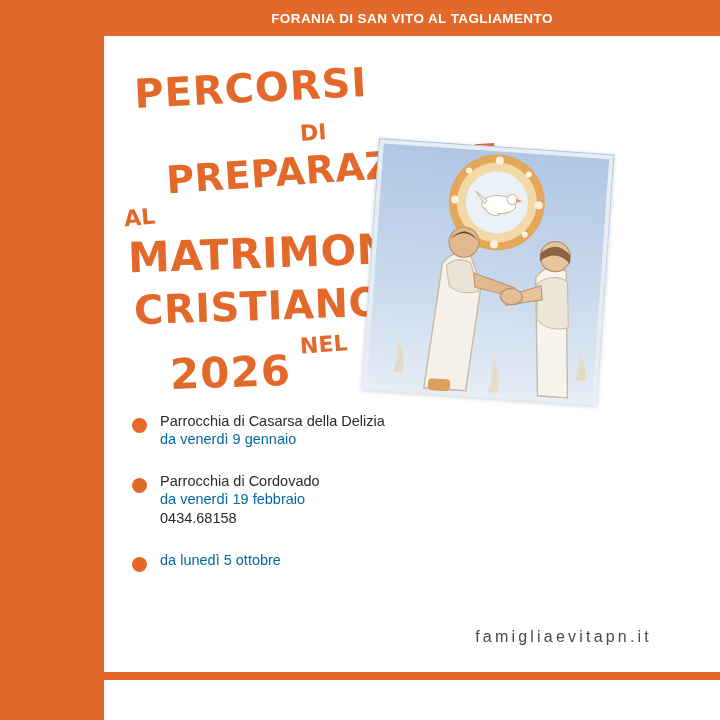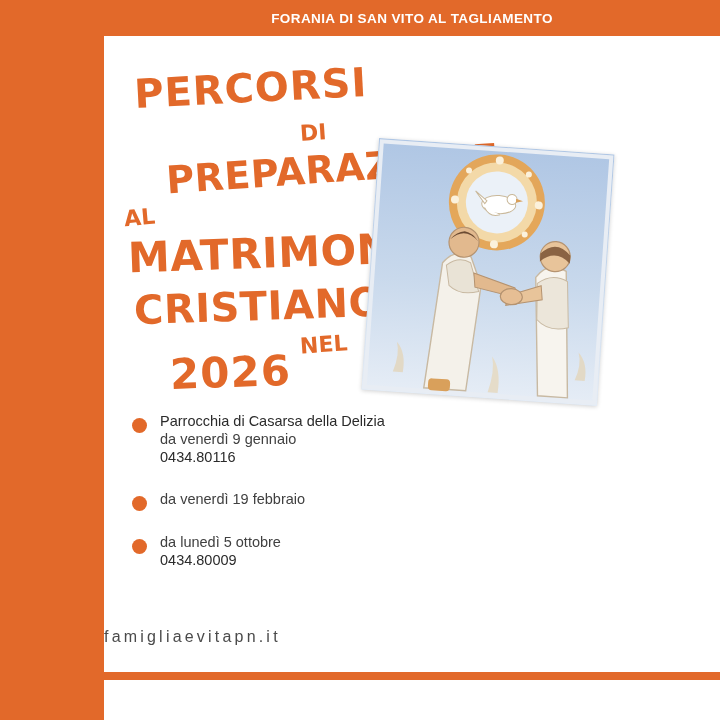--- a/index.html
+++ b/index.html
@@ -161,36 +161,36 @@
     border-radius: 50%;
     background: #E2692A;
   }
   .parish-name {
     font-size: 14.5px;
     color: #2B2B2B;
     line-height: 1.25;
   }
   .parish-date {
     font-size: 14.5px;
-    color: #404040;
+    color: #0369a1;
     line-height: 1.25;
   }
   .parish-phone {
     font-size: 14.5px;
     color: #2B2B2B;
     line-height: 1.25;
   }
 
   
   .footer-site {
     position: absolute;
     left: 0;
     top: 592px;
     width: 548px;
-    text-align: left;
+    text-align: right;
     font-size: 16px;
     letter-spacing: 3.2px;
     color: #4A4A4A;
   }
 </style>
 </head>
 <body>
 
 <div class="left-rail"></div>
 
@@ -262,32 +262,32 @@
       <path d="M126 246 q6 -22 2 -36 q10 12 8 36" fill="#E5DCC9"></path>
     </svg>
   </div>
 
   <div class="parish-list">
 
     <div class="parish-item">
       <span class="bullet"></span>
       <div class="parish-name">Parrocchia di Casarsa della Delizia</div>
       <div class="parish-date">da venerdì 9 gennaio</div>
-      <div class="parish-phone">0434.80116</div>
     </div>
 
     <div class="parish-item">
       <span class="bullet"></span>
+      <div class="parish-name">Parrocchia di Cordovado</div>
       <div class="parish-date">da venerdì 19 febbraio</div>
+      <div class="parish-phone">0434.68158</div>
     </div>
 
     <div class="parish-item">
       <span class="bullet"></span>
       <div class="parish-date">da lunedì 5 ottobre</div>
-      <div class="parish-phone">0434.80009</div>
     </div>
 
   </div>
 
   <div class="footer-site">famigliaevitapn.it</div>
 
 </div>
 
 <div class="bottom-gap"></div>
 <div class="bottom-strip"></div>

